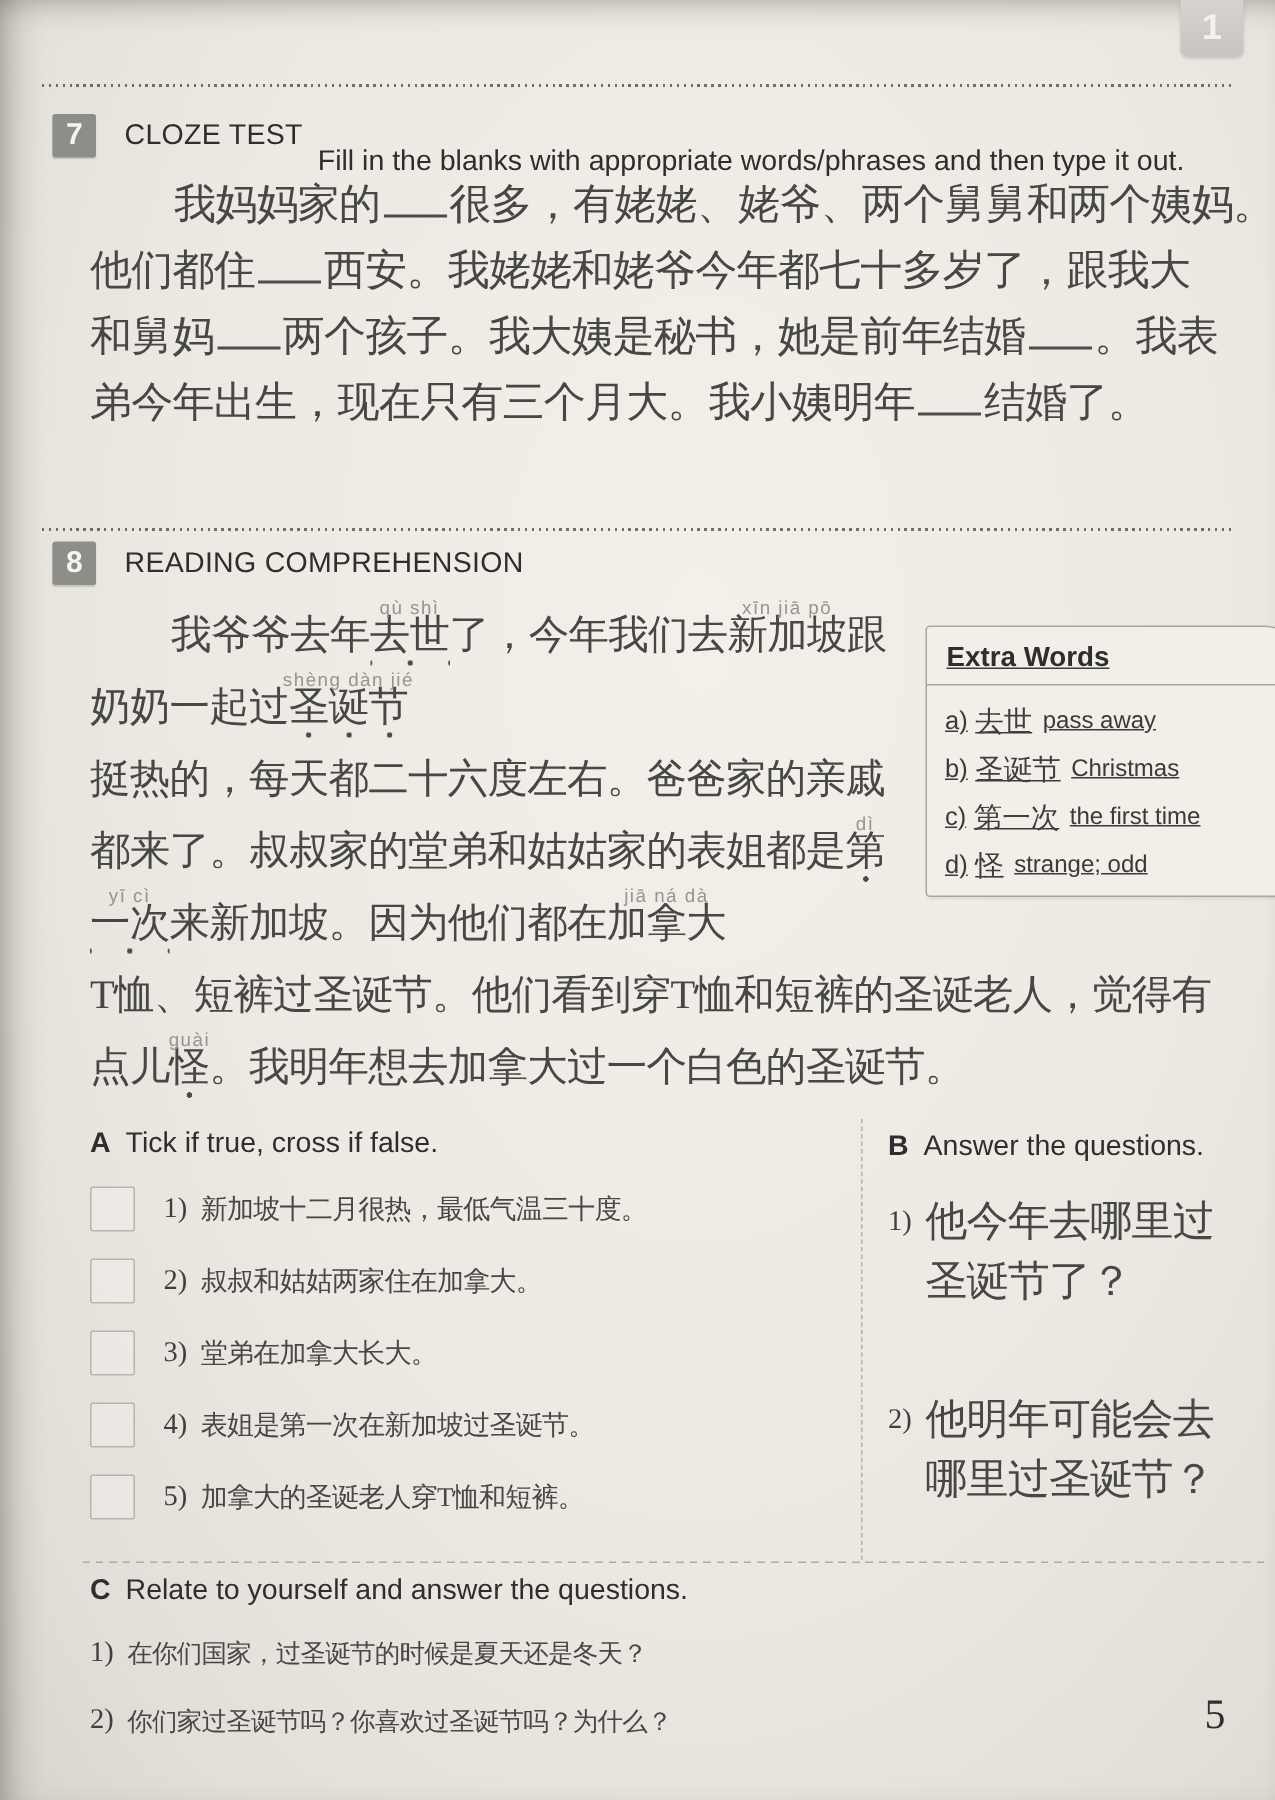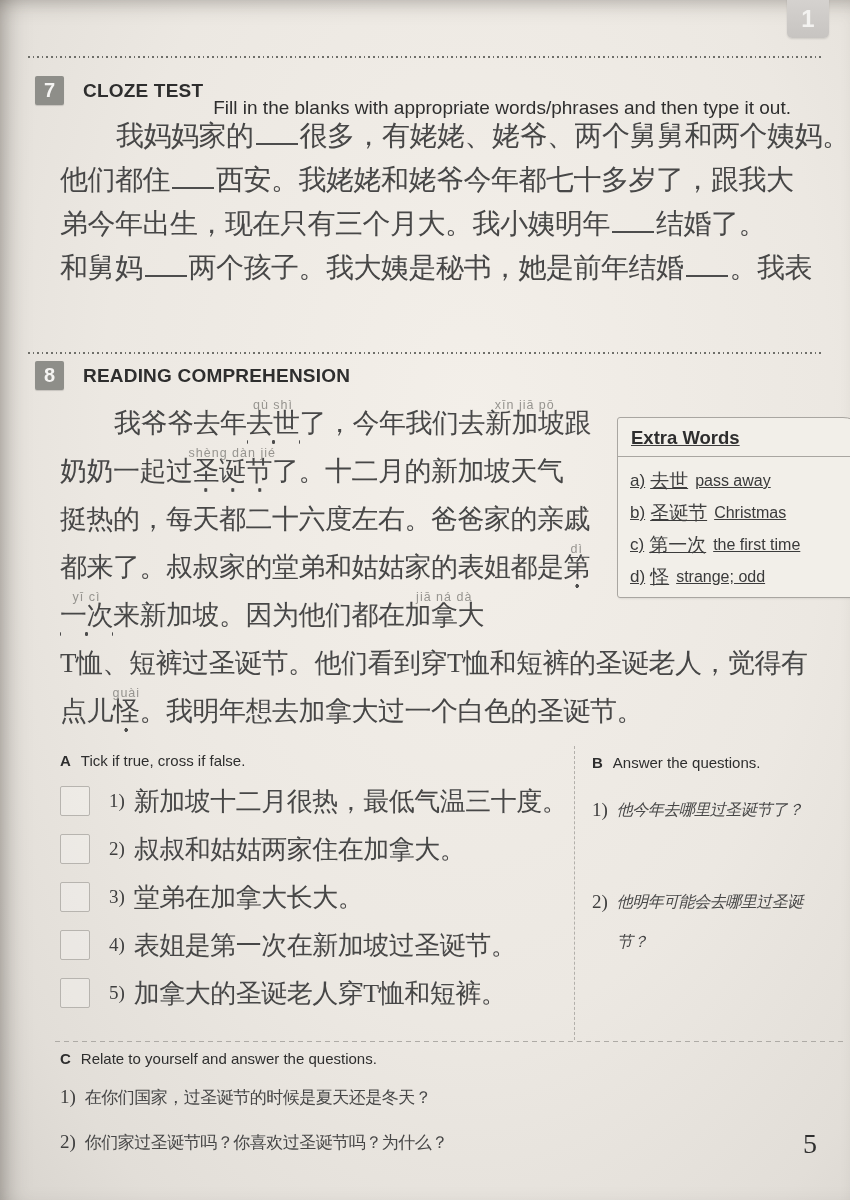--- a/index.html
+++ b/index.html
@@ -41,21 +41,21 @@
   
   .sec-header { position:absolute; left:35px; display:flex; align-items:center; }
   .sec-header.h7 { top:62px; }
   .sec-header.h8 { top:361px; }
   .badge {
     width:29px; height:29px; background:#8e8e89; color:#f5f4f2;
     display:flex; align-items:center; justify-content:center;
     font-size:20px; font-weight:bold; border-radius:2px;
     box-shadow:0 1px 1px rgba(0,0,0,.15); margin-right:19px; flex:none;
   }
-  .sec-title { font-weight:bold; font-size:19px; letter-spacing:.2px; color:#2e2e2e; }
+  .sec-title { font-weight:normal; font-size:19px; letter-spacing:.2px; color:#2e2e2e; }
   .sec-instr { font-size:19px; color:#2e2e2e; margin-left:10px;margin-top:35px; }
 
   
   .cn { font-family:"Liberation Serif","DejaVu Serif",serif; }
   .cloze { position:absolute; top:114px; left:60px; width:772px; }
   .cloze-line {
     font-family:Liberation Sans, sans-serif;
     font-size:28px; line-height:44px; height:44px;
     white-space:nowrap; color:#474747; letter-spacing:-.5px;
   }
@@ -100,36 +100,36 @@
   .ew-label { font-size:17px; color:#3a3a3a; margin-right:5px; }
   .ew-cn { font-family:"Liberation Serif","DejaVu Serif",serif; font-size:19px; color:#3f3f3f; margin-right:7px; }
   .ew-en { font-size:16px; color:#3a3a3a;text-align:right; }
 
   
   .col-a { position:absolute; top:752px; left:60px; width:500px; }
   .col-b {
     position:absolute; top:746px; left:574px; width:271px; height:294px;
     border-left:1px dashed #b2afaa; padding:8px 0 0 17px;
   }
-  .part-head { font-size:15px; color:#2e2e2e; }
+  .part-head { font-size:19px; color:#2e2e2e; }
   .part-head b { margin-right:10px; }
   .a-item { display:flex; align-items:center; margin-top:16px; height:32px; }
   .checkbox {
     width:30px; height:30px; flex:none;
     border:1.5px solid #b7b4af; border-radius:2px; background:rgba(255,255,255,.25);
     margin-right:19px; cursor:pointer;
   }
   .q-num {
     font-family:"Liberation Serif","DejaVu Serif",serif;
     font-size:19px; color:#3f3f3f; margin-right:9px; flex:none;
   }
-  .a-item .q-text { font-size:26px; color:#474747; letter-spacing:-.5px; white-space:nowrap; }
+  .a-item .q-text { font-size:18px; color:#474747; letter-spacing:-.5px; white-space:nowrap; }
   .b-item { display:flex; margin-top:19px; }
   .b-item .q-num { line-height:40px; }
-  .b-item .q-text { font-size:16px; line-height:40px; color:#474747; width:200px; letter-spacing:-.5px;font-style:italic; }
+  .b-item .q-text { font-size:28px; line-height:40px; color:#474747; width:200px; letter-spacing:-.5px; }
   .b-item.gap { margin-top:52px; }
 
   
   .part-c { position:absolute; top:1050px; left:60px; width:780px; }
   .c-item { display:flex; margin-top:15px; height:30px; align-items:center; }
   .c-item .q-text { font-size:17px; color:#474747; letter-spacing:-.5px; white-space:nowrap;text-align:right; }
 
   .page-num {
     position:absolute; top:1128px; left:803px;
     font-family:"Liberation Serif","DejaVu Serif",serif;
@@ -147,34 +147,34 @@
 
   <div class="sec-header h7">
     <span class="badge">7</span>
     <span class="sec-title">CLOZE TEST</span>
     <span class="sec-instr">Fill in the blanks with appropriate words/phrases and then type it out.</span>
   </div>
 
   <div class="cloze">
     <div class="cloze-line indent">我妈妈家的<span class="blank"></span>很多，有姥姥、姥爷、两个舅舅和两个姨妈。</div>
     <div class="cloze-line">他们都住<span class="blank"></span>西安。我姥姥和姥爷今年都七十多岁了，跟我大</div>
+    <div class="cloze-line">和舅妈<span class="blank"></span>两个孩子。我大姨是秘书，她是前年结婚<span class="blank"></span>。我表</div>
     <div class="cloze-line">弟今年出生，现在只有三个月大。我小姨明年<span class="blank"></span>结婚了。</div>
-    <div class="cloze-line">和舅妈<span class="blank"></span>两个孩子。我大姨是秘书，她是前年结婚<span class="blank"></span>。我表</div>
   </div>
 
   <div class="dotted-sep sep2"></div>
 
   <div class="sec-header h8">
     <span class="badge">8</span>
     <span class="sec-title">READING COMPREHENSION</span>
   </div>
 
   <div class="passage">
     <div class="p-line indent"><span class="seg"><span class="base">我爷爷去年</span></span><span class="seg dots"><span class="base">去世</span><span class="pinyin">qù shì</span></span><span class="seg"><span class="base">了，今年我们去</span></span><span class="seg"><span class="base">新加坡</span><span class="pinyin">xīn jiā pō</span></span><span class="seg"><span class="base">跟</span></span></div>
-    <div class="p-line"><span class="seg"><span class="base">奶奶一起过</span></span><span class="seg dots"><span class="base">圣诞节</span><span class="pinyin">shèng dàn jié</span></span><span class="seg"><span class="base">了。十二月的新加坡天气</span></span></div>
+    <div class="p-line"><span class="seg"><span class="base">奶奶一起过</span></span><span class="seg dots"><span class="base">圣诞节</span><span class="pinyin">shèng dàn jié</span></span></div>
     <div class="p-line"><span class="seg"><span class="base">挺热的，每天都二十六度左右。爸爸家的亲戚</span></span></div>
     <div class="p-line"><span class="seg"><span class="base">都来了。叔叔家的堂弟和姑姑家的表姐都是</span></span><span class="seg dots"><span class="base">第</span><span class="pinyin">dì</span></span></div>
     <div class="p-line"><span class="seg dots"><span class="base">一次</span><span class="pinyin">yī cì</span></span><span class="seg"><span class="base">来新加坡。因为他们都在</span></span><span class="seg"><span class="base">加拿大</span><span class="pinyin">jiā ná dà</span></span></div>
     <div class="p-line"><span class="seg"><span class="base">T恤、短裤过圣诞节。他们看到穿T恤和短裤的圣诞老人，觉得有</span></span></div>
     <div class="p-line"><span class="seg"><span class="base">点儿</span></span><span class="seg dots"><span class="base">怪</span><span class="pinyin">guài</span></span><span class="seg"><span class="base">。我明年想去加拿大过一个白色的圣诞节。</span></span></div>
   </div>
 
   <div class="extra-box">
     <div class="extra-title">Extra Words</div>
     <div class="extra-items">

